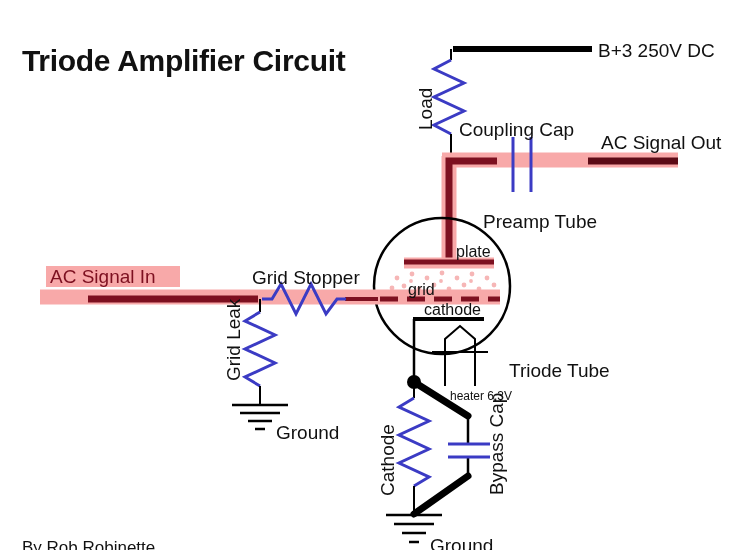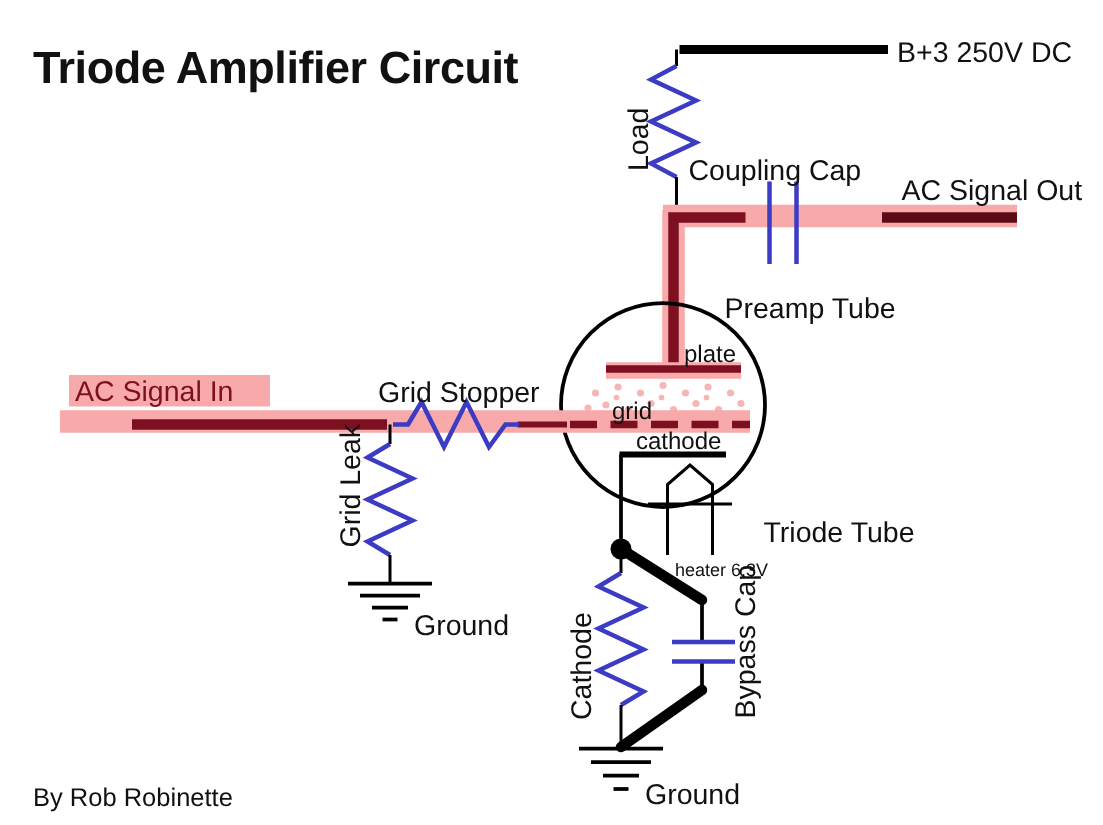--- a/index.html
+++ b/index.html
@@ -10,21 +10,21 @@
   body {
     width: 735px;
     height: 550px;
     font-family: "Liberation Sans", sans-serif;
     position: relative;
     overflow: hidden;
   }
   #diagram-root {
     position: absolute;
     left: 0;
-    top: 0;
+    top: 16px;
     width: 735px;
     height: 434px;
   }
   svg text {
     font-family: "Liberation Sans", sans-serif;
     fill: #111111;
     dominant-baseline: alphabetic;
   }
   .t-title {
     font-size: 30px;

